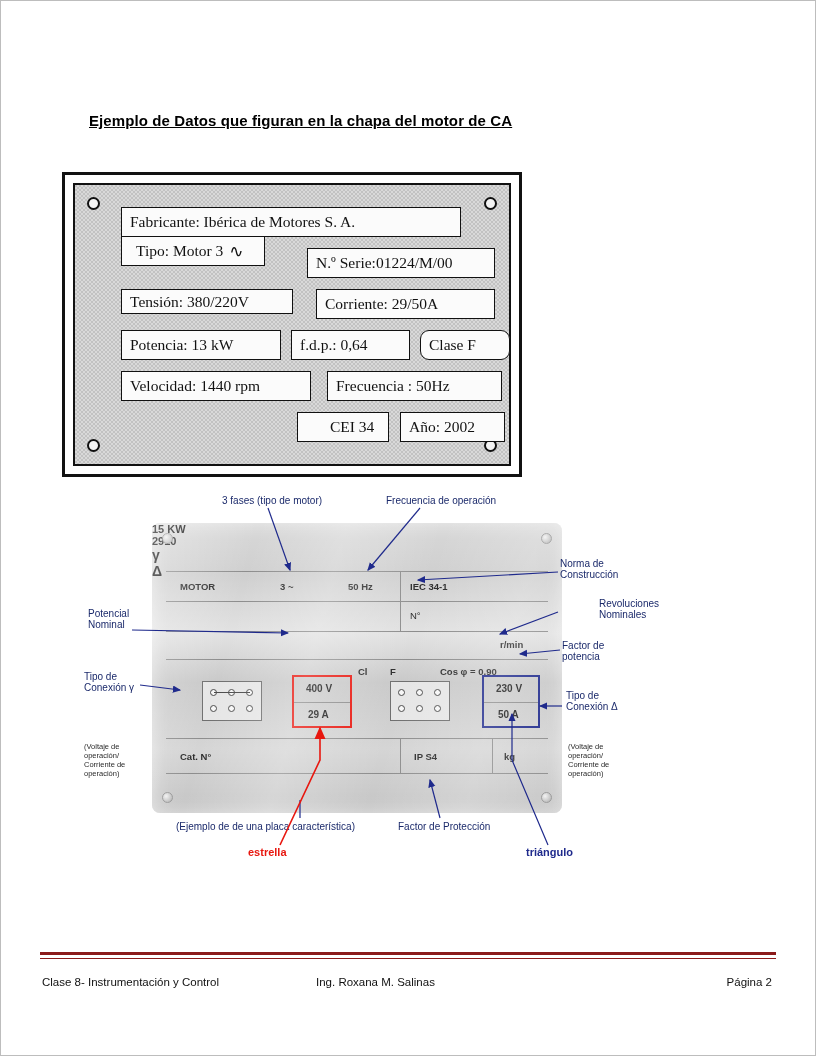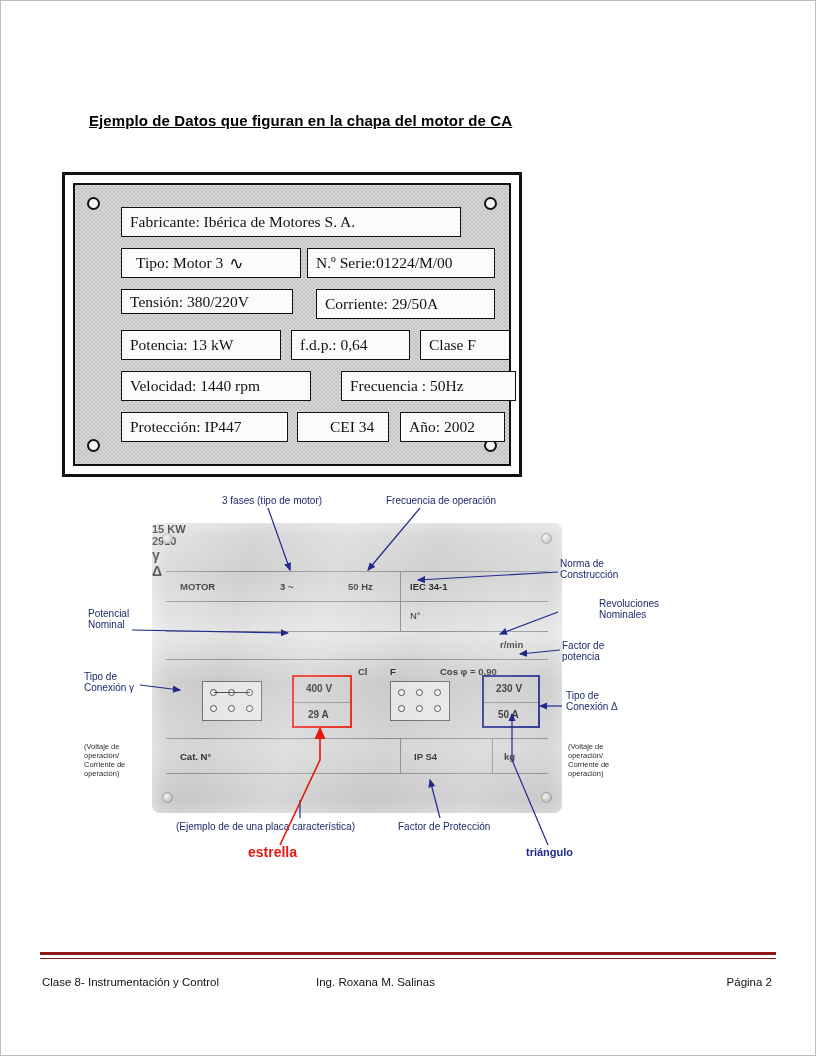--- a/index.html
+++ b/index.html
@@ -172,21 +172,21 @@
     font-size:10px;
     color:#1b2a6b;
     line-height:11px;
     white-space:pre-line;
   }
   .callout.small{
     font-size:7.5px;
     line-height:9px;
     color:#2a2a2a;
   }
-  .callout.red{ color:#e8170f; font-weight:bold; font-size:14px; }
+  .callout.red{ color:#e8170f; font-weight:bold; font-size:11px; }
   .callout.blueb{ color:#1f2a8c; font-weight:bold; font-size:11px; }
 
   svg.ann{
     position:absolute;
     left:0; top:0;
     width:816px; height:1056px;
     pointer-events:none;
   }
 
   
@@ -242,37 +242,36 @@
   <div class="plate-wrap">
     <div class="plate-inner">
 
       <div class="screw" style="left:12px; top:12px;"></div>
       <div class="screw" style="right:12px; top:12px;"></div>
       <div class="screw" style="left:12px; bottom:12px;"></div>
       <div class="screw" style="right:12px; bottom:12px;"></div>
 
       <div class="plate-field" style="left:46px; top:22px; width:340px; height:30px;">Fabricante: Ibérica de Motores S. A.</div>
 
-      <div class="plate-field" style="left:46px; top:63px; width:180px; height:30px;padding-left:14px;">
+      <div class="plate-field" style="left:46px; top:51px; width:144px; height:30px;padding-left:14px;">
         <span>Tipo: Motor 3</span>
         <span class="ac-sym">∿</span>
       </div>
       <div class="plate-field" style="left:232px; top:63px; width:188px; height:30px;">N.º Serie:01224/M/00</div>
 
       <div class="plate-field" style="left:46px; top:104px; width:172px; height:25px;">Tensión: 380/220V</div>
       <div class="plate-field" style="left:241px; top:104px; width:179px; height:30px;">Corriente: 29/50A</div>
 
       <div class="plate-field" style="left:46px; top:145px; width:160px; height:30px;">Potencia: 13 kW</div>
       <div class="plate-field" style="left:216px; top:145px; width:119px; height:30px;">f.d.p.: 0,64</div>
-      <div class="plate-field" style="left:345px; top:145px; width:90px; height:30px;">Clase F</div>
+      <div class="plate-field" style="left:345px; top:145px; width:90px; height:30px;border-radius:9px;">Clase F</div>
 
       <div class="plate-field" style="left:46px; top:186px; width:190px; height:30px;">Velocidad: 1440 rpm</div>
-      <div class="plate-field" style="left:266px; top:186px; width:175px; height:30px;">Frecuencia : 50Hz</div>
-
-      <div class="plate-field" style="left:46px; top:227px; width:167px; height:30px;">Protección: IP447</div>
+      <div class="plate-field" style="left:252px; top:186px; width:175px; height:30px;">Frecuencia : 50Hz</div>
+
       <div class="plate-field" style="left:222px; top:227px; width:92px; height:30px;padding-left:32px;">CEI 34</div>
       <div class="plate-field" style="left:325px; top:227px; width:105px; height:30px;">Año: 2002</div>
     </div>
   </div>
 
   <div class="fig2">
     <div class="f2-screw" style="left:10px; top:10px;"></div>
     <div class="f2-screw" style="right:10px; top:10px;"></div>
     <div class="f2-screw" style="left:10px; bottom:10px;"></div>
     <div class="f2-screw" style="right:10px; bottom:10px;"></div>

